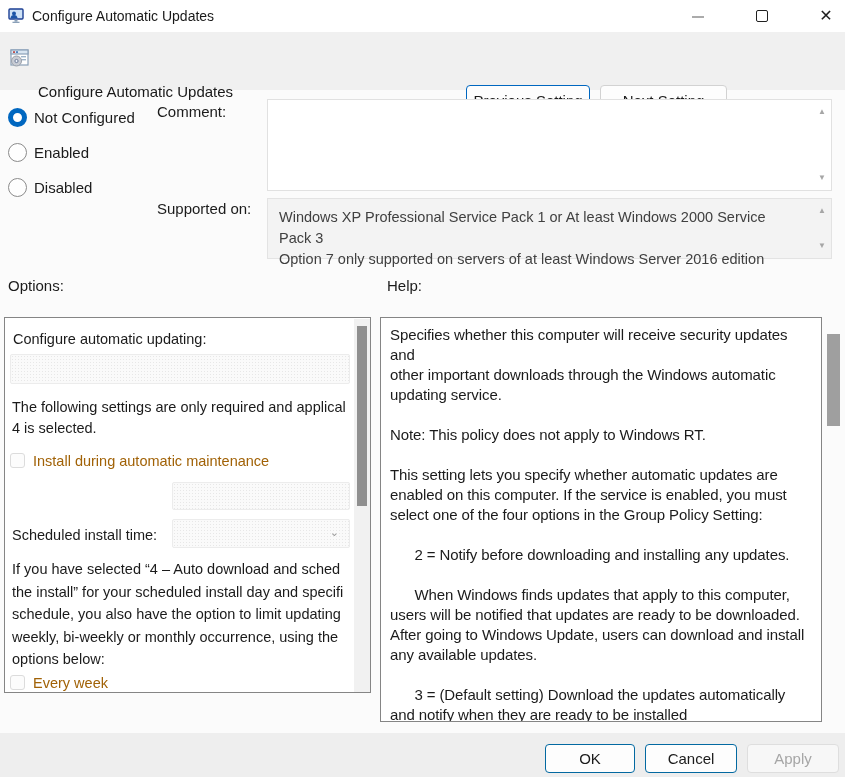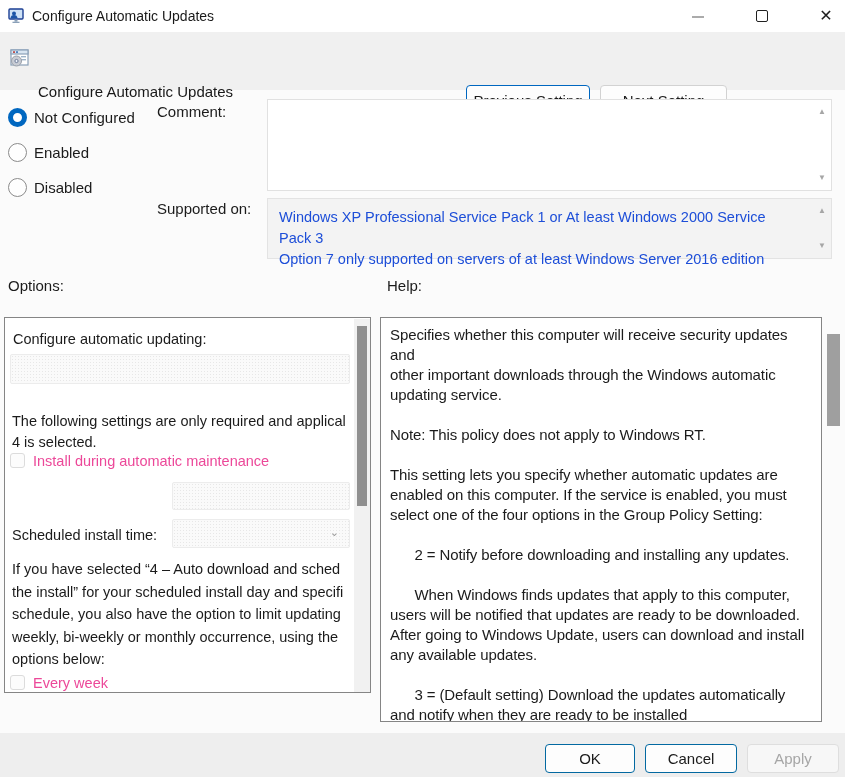--- a/index.html
+++ b/index.html
@@ -26,32 +26,32 @@
   
   .radio{width:19px;height:19px;border-radius:50%;}
   .radio.sel{border:5.5px solid #0067c0;background:#ffffff;}
   .radio.unsel{border:1.5px solid #8b8b8b;background:#fefefe;}
   .radio-label{font-size:15px;color:#1b1b1b;}
 
   .field-label{font-size:15px;color:#1b1b1b;}
 
   .comment-box{left:267px;top:99px;width:565px;height:92px;background:#ffffff;border:1px solid #e1e1e1;}
   .supported-box{left:267px;top:198px;width:565px;height:61px;background:#f3f3f3;border:1px solid #e3e3e3;}
-  .supported-text{left:11px;top:8px;width:520px;font-size:14.5px;line-height:21px;white-space:pre-wrap;color:#1d4ed8;}
+  .supported-text{left:11px;top:8px;width:520px;font-size:14.5px;line-height:21px;white-space:pre-wrap;color:#404040;}
   .scroll-arrow{position:absolute;right:5px;font-size:8px;color:#a6a6a6;line-height:8px;}
   .arrow-up{top:8px;} .arrow-down{bottom:8px;}
   textarea.comment{position:absolute;left:1px;top:1px;width:540px;height:88px;border:none;resize:none;
         background:transparent;font-family:"Liberation Sans",sans-serif;font-size:14.5px;outline:none;}
 
   
   .panel{background:#ffffff;border:1px solid #858585;overflow:hidden;}
   .options-panel{left:4px;top:317px;width:367px;height:376px;}
   .help-panel{left:380px;top:317px;width:442px;height:405px;}
   .opt-text{font-size:14.5px;line-height:21px;white-space:pre-wrap;color:#1b1b1b;}
-  .dis-text{color:#ec4899;text-align:right;}
+  .dis-text{color:#a16207;text-align:right;}
   .dcombo{background-color:#fafafa;background-image:radial-gradient(#e7e7e7 0.8px, transparent 0.8px);
           background-size:3px 3px;border:1px solid #ececec;border-radius:2px;}
   .chevron{position:absolute;right:10px;top:6px;font-size:11px;color:#9a9a9a;}
   .cb{width:15px;height:15px;border:1px solid #dcdcdc;border-radius:3px;background:#fcfcfc;}
 
   .vtrack{left:349px;top:1px;width:16px;height:390px;background:#f1f1f1;}
   .vthumb{left:352px;top:8px;width:10px;height:180px;background:#8f8f8f;}
   .htrack{left:1px;top:391px;width:348px;height:15px;background:#f7f7f7;}
   .hthumb{left:14px;top:393px;width:276px;height:11px;background:#8f8f8f;}
 
@@ -126,21 +126,21 @@
     <div class="scroll-arrow arrow-down">▼</div>
   </div>
 
   <div class="abs field-label" style="left:8px;top:277px">Options:</div>
   <div class="abs field-label" style="left:387px;top:277px">Help:</div>
 
   <div class="abs panel options-panel">
     <div class="abs opt-text" style="left:8px;top:11px">Configure automatic updating:</div>
     <div class="abs dcombo" style="left:5px;top:36px;width:340px;height:30px"></div>
 
-    <div class="abs opt-text" style="left:7px;top:93px">The following settings are only required and applical
+    <div class="abs opt-text" style="left:7px;top:79px">The following settings are only required and applical
 4 is selected.</div>
 
     <div class="abs cb" style="left:5px;top:135px"></div>
     <div class="abs opt-text dis-text" style="left:28px;top:133px">Install during automatic maintenance</div>
 
     <div class="abs dcombo" style="left:167px;top:164px;width:178px;height:28px"></div>
 
     <div class="abs opt-text" style="left:7px;top:207px">Scheduled install time:</div>
     <div class="abs dcombo" style="left:167px;top:201px;width:178px;height:29px">
       <span class="chevron">⌄</span>

